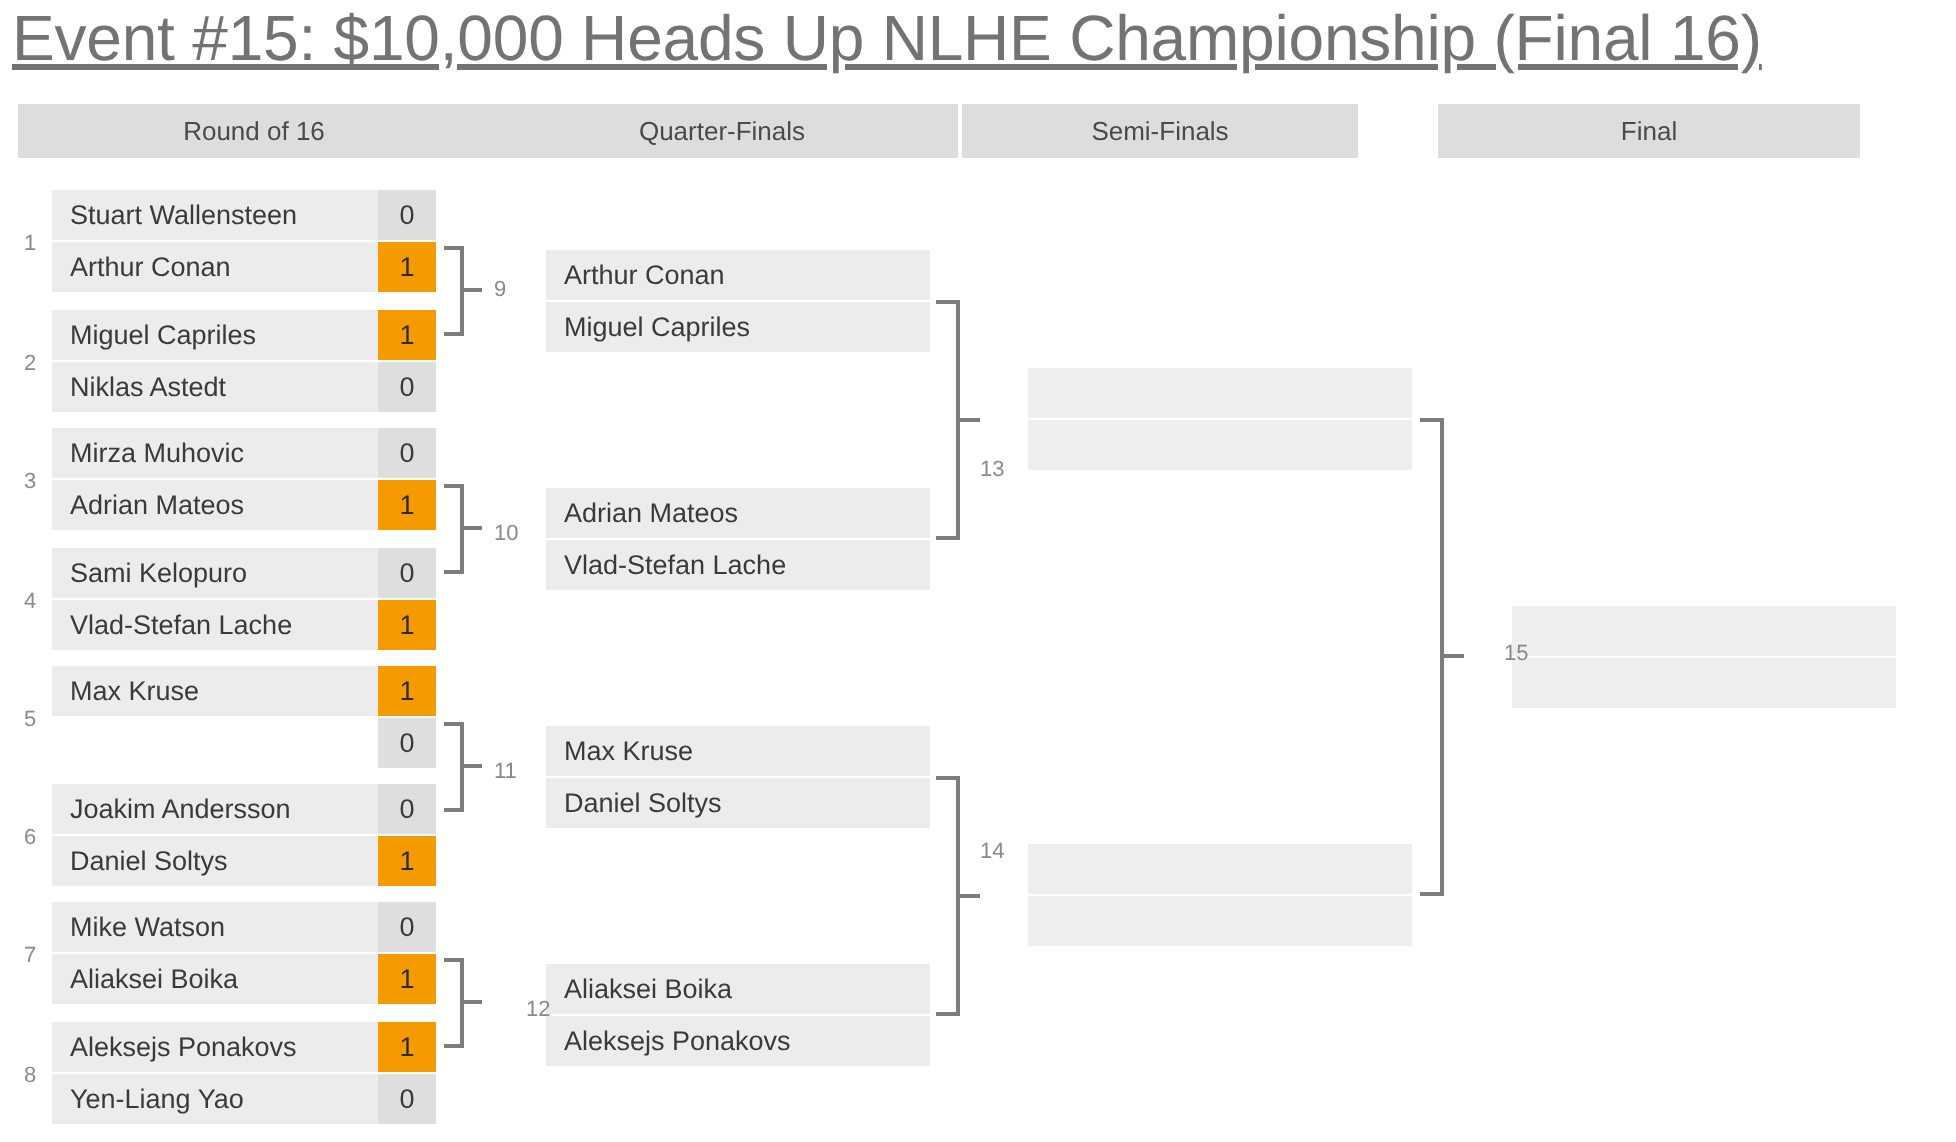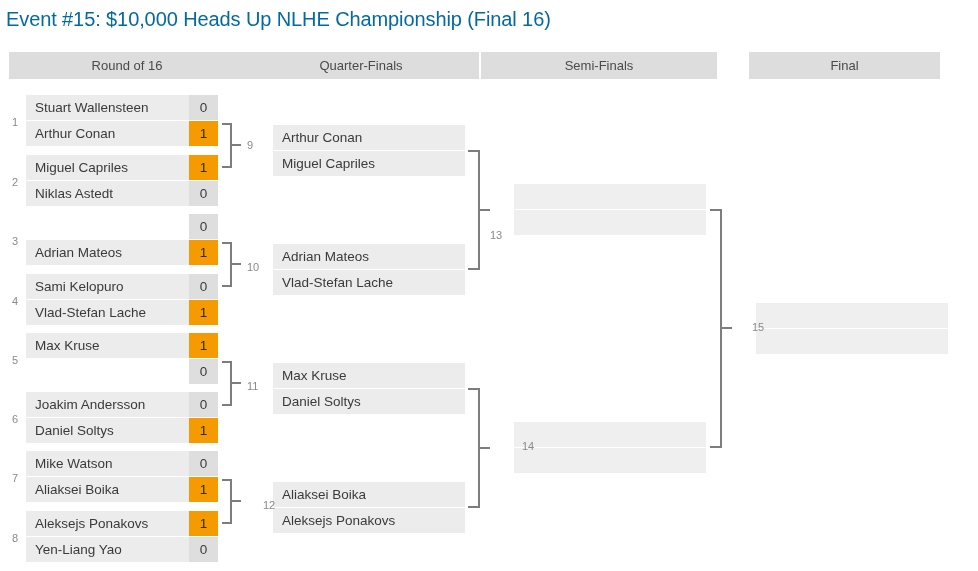--- a/index.html
+++ b/index.html
@@ -20,26 +20,27 @@
     position: relative;
     width: 978px;
     height: 571px;
   }
 
   
   .page-title {
     position: absolute;
     left: 6px;
     top: 2px;
-    font-size: 20px;
+    font-size: 32px;
     line-height: 34px;
     font-weight: 400;
-    color: #0369a1;
+    color: #737373;
     white-space: nowrap;
     letter-spacing: -0.1px;
+    text-decoration: underline;
   }
 
   
   .round-header-bar {
     position: absolute;
     left: 5px;
     top: 52px;
     width: 947px;
     height: 27px;
   }
@@ -49,22 +50,22 @@
     height: 27px;
     background: #dddddd;
     color: #4a4a4a;
     font-size: 13px;
     line-height: 27px;
     text-align: center;
     white-space: nowrap;
   }
   .rh0 { left: 4px;   width: 236px; }
   .rh1 { left: 238px; width: 236px; }
-  .rh2 { left: 476px; width: 236px; }
-  .rh3 { left: 744px; width: 191px; }
+  .rh2 { left: 476px; width: 198px; }
+  .rh3 { left: 714px; width: 211px; }
 
   
   .match {
     position: absolute;
   }
   .slot {
     position: absolute;
     left: 0;
     height: 25px;
     box-sizing: border-box;
@@ -185,20 +186,21 @@
     </div>
     <div class="slot bottom">
       <div class="name">Niklas Astedt</div>
       <div class="score">0</div>
     </div>
   </div>
   <div class="match-number" style="left:12px; top:176px;">2</div>
 
   <div class="match r16" style="top:214px;">
     <div class="slot top">
+      <div class="name">Mirza Muhovic</div>
       <div class="score">0</div>
     </div>
     <div class="slot bottom winner">
       <div class="name">Adrian Mateos</div>
       <div class="score">1</div>
     </div>
   </div>
   <div class="match-number" style="left:12px; top:235px;">3</div>
 
   <div class="match r16" style="top:274px;">
@@ -329,21 +331,21 @@
   <div class="match-number" style="left:490px; top:202px;margin-top:27px;">13</div>
 
   <div class="match sf" style="top:422px;">
     <div class="slot top">
       <div class="name"></div>
     </div>
     <div class="slot bottom">
       <div class="name"></div>
     </div>
   </div>
-  <div class="match-number" style="left:490px; top:440px;margin-left:32px;">14</div>
+  <div class="match-number" style="left:490px; top:420px;">14</div>
 
   <div class="connector" style="left:710px; top:209px; width:12px; height:239px;"></div>
   <div class="connector-stub" style="left:722px; top:327px; width:10px;"></div>
 
   <div class="match fin" style="top:303px;">
     <div class="slot top">
       <div class="name"></div>
     </div>
     <div class="slot bottom">
       <div class="name"></div>

